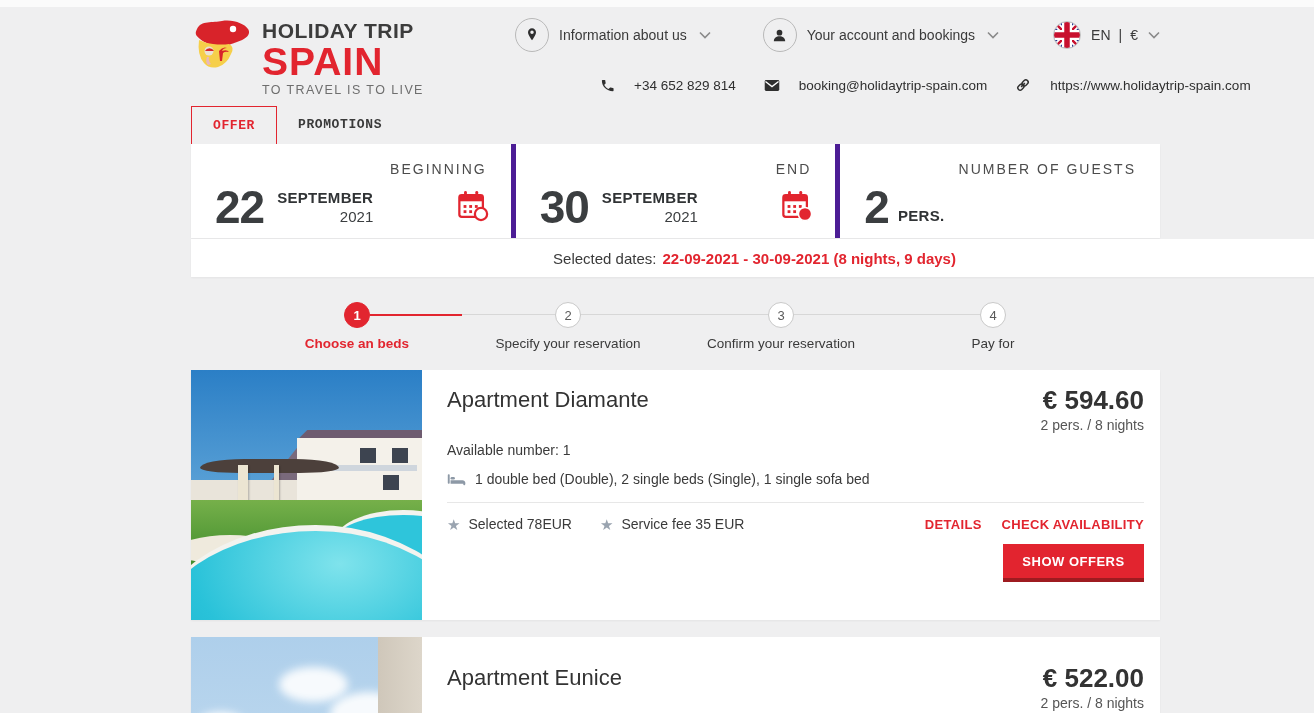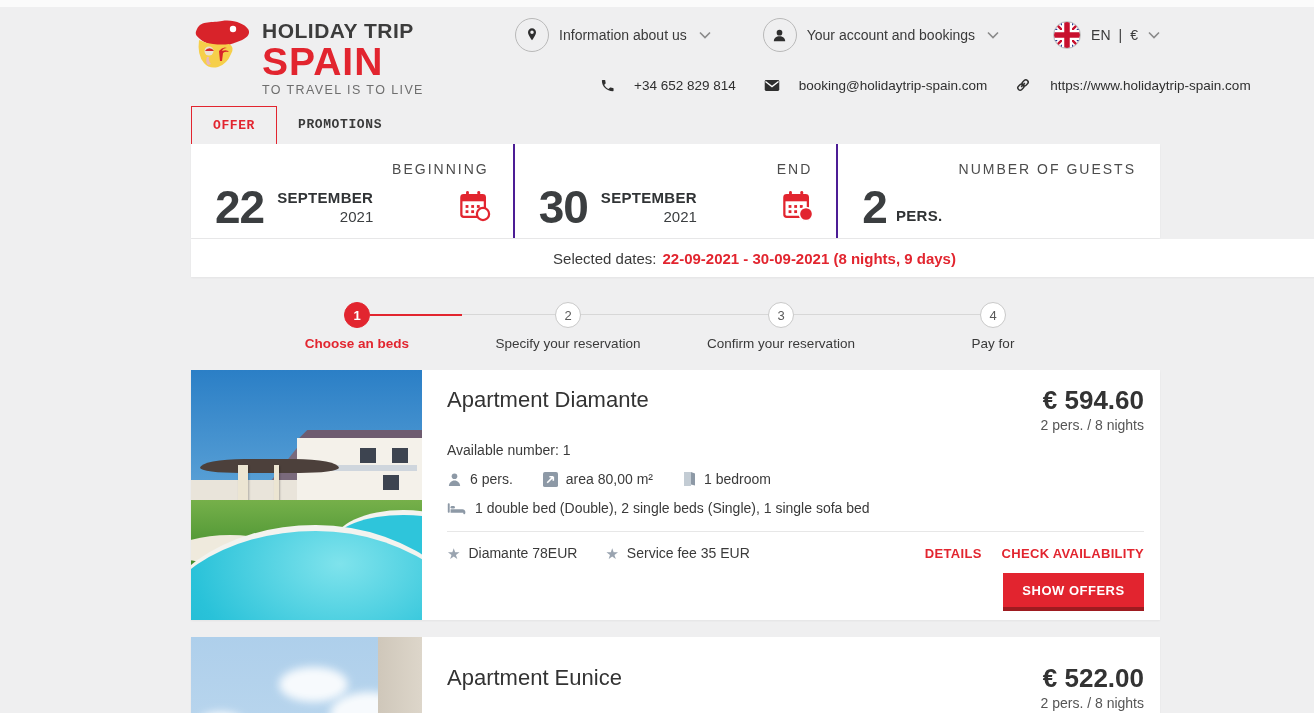--- a/index.html
+++ b/index.html
@@ -26,21 +26,21 @@
   .contact-item { display:flex; align-items:center; gap:19px; font-size:13.5px; color:#2f2f2f; cursor:pointer; }
 
   
   .tabs { position:absolute; top:106px; left:191px; display:flex; }
   .tab { height:38px; line-height:38px; padding:0 21px; font-size:13px; font-weight:bold; letter-spacing:.6px; color:#3a3a3a; cursor:pointer;font-family:Liberation Mono, monospace; }
   .tab.active { color:#e2252f; border:1px solid #e2252f; border-bottom:none; }
 
   
   .search-panel { position:absolute; top:144px; left:191px; width:969px; height:94px; background:#fff; display:flex; box-shadow:0 1px 2px rgba(0,0,0,.05); }
   .search-col { position:relative; flex:1; padding:17px 24px 0 24px;text-align:right; }
-  .search-col + .search-col { border-left:2px solid #4c1d95; }
+  .search-col + .search-col { border-left:5px solid #4c1d95; }
   .search-label { font-size:14px; letter-spacing:2px; color:#4c4c4c; }
   .date-row { display:flex; align-items:flex-start; margin-top:9px; }
   .date-day { font-size:46px; font-weight:bold; color:#3b3e40; line-height:.92; letter-spacing:-1px; }
   .date-my { margin-left:13px; margin-top:3px; line-height:1.25; }
   .date-month { font-size:15px; font-weight:bold; color:#303335; letter-spacing:.3px; }
   .date-year { font-size:15px; color:#3b3e40; }
   .cal-btn { position:absolute; right:22px; bottom:16px; width:32px; height:32px; cursor:pointer; background:none; border:none; }
   .guest-row { display:flex; align-items:flex-end; margin-top:9px; }
   .guest-num { font-size:46px; font-weight:bold; color:#3b3e40; line-height:.92; }
   .guest-unit { font-size:15px; font-weight:bold; color:#303335; margin-left:8px; margin-bottom:4px; letter-spacing:.3px; }
@@ -314,58 +314,35 @@
     </div>
     <div class="card-body">
       <div class="title-row">
         <div class="offer-title">Apartment Diamante</div>
         <div class="price-block">
           <div class="price">€ 594.60</div>
           <div class="price-sub">2 pers. / 8 nights</div>
         </div>
       </div>
       <div class="available">Available number: 1</div>
-      <div class="features">
-        <div class="feature">
-          <svg width="15" height="15" viewBox="0 0 16 16">
-              <circle class="icon-gray" cx="8" cy="4.5" r="3"></circle>
-              <path class="icon-gray" d="M2 15c0-3.3 2.7-6 6-6s6 2.7 6 6z"></path>
-            </svg>
-          <span>6 pers.</span>
-        </div>
-        <div class="feature">
-          <svg width="15" height="15" viewBox="0 0 16 16">
-              <rect class="icon-gray" width="16" height="16" rx="2"></rect>
-              <path d="M4.5 11.5 L11 5 M11 5 h-4.2 M11 5 v4.2" fill="none" stroke="#fff" stroke-width="1.7"></path>
-            </svg>
-          <span>area 80,00 m²</span>
-        </div>
-        <div class="feature">
-          <svg width="13" height="16" viewBox="0 0 13 16">
-              <rect x="1" y="1" width="7" height="14" fill="#c3ccd4"></rect>
-              <path d="M8 1 l4 1.5 v12 l-4 -1z" class="icon-gray"></path>
-            </svg>
-          <span>1 bedroom</span>
-        </div>
-      </div>
       <div class="beds-row">
         <svg width="19" height="14" viewBox="0 0 24 16">
             <rect class="icon-gray" x="1" y="2" width="2.4" height="12" rx="1"></rect>
             <rect class="icon-gray" x="4.5" y="5.5" width="5.5" height="3.2" rx="1.6"></rect>
             <path class="icon-gray" d="M4.5 9.5h15c2 0 3.5 1.2 3.5 3v1.5h-18.5z"></path>
             <rect class="icon-gray" x="20.6" y="12" width="2.4" height="4" rx="1"></rect>
           </svg>
         <span>1 double bed (Double), 2 single beds (Single), 1 single sofa bed</span>
       </div>
       <hr class="card-divider">
       <div class="fees-row">
         <div class="fees-left">
           <div class="fee">
             <span class="star">★</span>
-            <span>Diamante 78EUR</span>
+            <span>Selected 78EUR</span>
           </div>
           <div class="fee">
             <span class="star">★</span>
             <span>Service fee 35 EUR</span>
           </div>
         </div>
         <div class="links-right">
           <span class="red-link">DETAILS</span>
           <span class="red-link">CHECK AVAILABILITY</span>
         </div>

